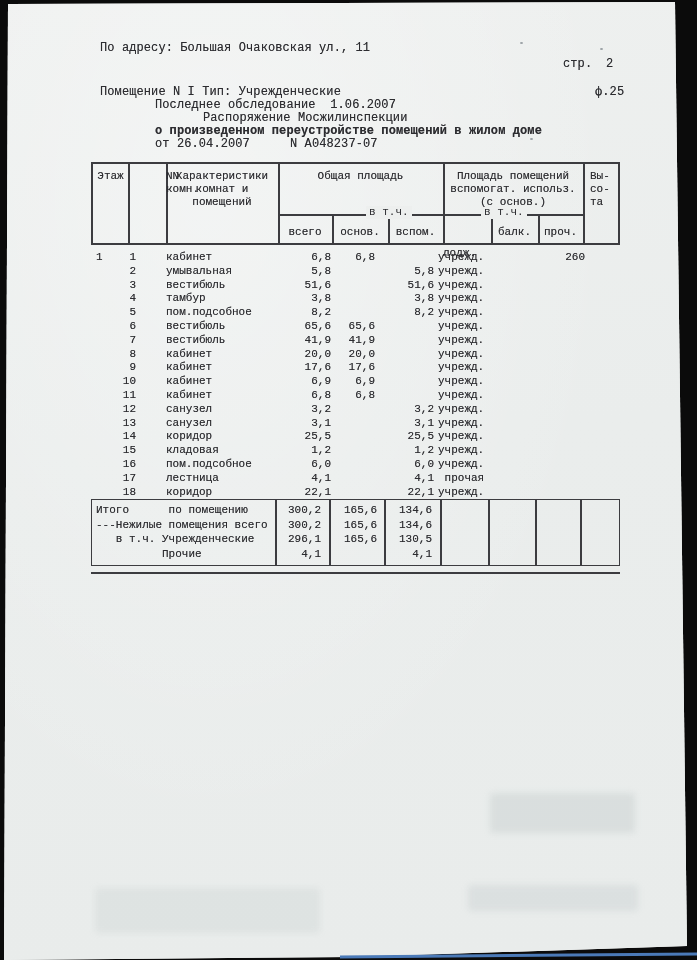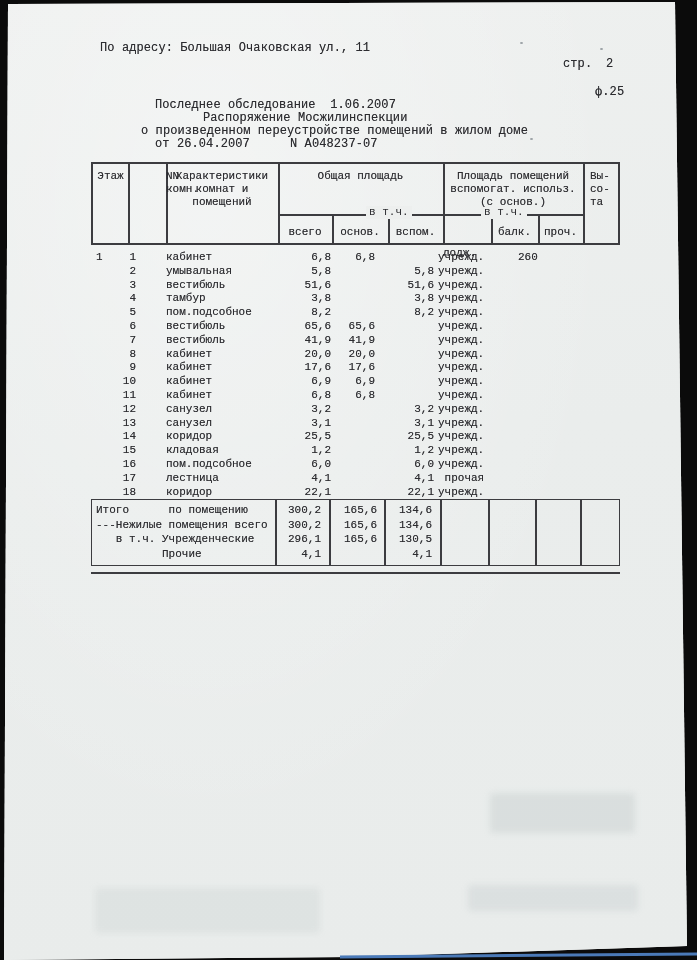--- a/index.html
+++ b/index.html
@@ -36,21 +36,21 @@
   .rw{position:relative;height:13.8px;}
   .rw span{position:absolute;font-size:11px;line-height:13.8px;white-space:pre;
            text-shadow:0 0 .5px rgba(44,44,48,.55);}
   .c-floor{left:5px;width:16px;}
   .c-n{left:10px;width:35px;text-align:right;}
   .c-name{left:75px;}
   .c-total{left:150px;width:90px;text-align:right;}
   .c-main{left:207px;width:77px;text-align:right;}
   .c-aux{left:262px;width:81px;text-align:right;}
   .c-use{left:347px;}
-  .c-height{left:427px;width:80px;text-align:left;}
+  .c-height{left:414px;width:80px;text-align:right;}
   
   .totals{position:absolute;left:91px;top:499px;width:529px;height:67px;border:1.5px solid var(--line);padding-left:6px;}
   .totals .tv{position:absolute;top:0;bottom:0;width:1.5px;background:var(--line);}
   .trw{position:relative;height:14.6px;}
   .trw span{position:absolute;font-size:11px;line-height:14.6px;white-space:pre;
             text-shadow:0 0 .5px rgba(44,44,48,.55);}
   .t-label{left:4px;}
   .t-total{left:138px;width:91px;text-align:right;}
   .t-main{left:194px;width:91px;text-align:right;}
   .t-aux{left:249px;width:91px;text-align:right;}
@@ -63,24 +63,25 @@
 </style>
 </head>
 <body>
 
 <div class="scan">
   <div class="paper">
 
     <div class="txt" style="left:100px;top:42px;">По адресу: Большая Очаковская ул., 11</div>
     <div class="txt" style="left:563px;top:58px;">стр.</div>
     <div class="txt" style="left:606px;top:58px;">2</div>
+    <div class="txt" style="left:100px;top:86px;">Помещение N I Тип: Учрежденческие</div>
     <div class="txt" style="left:595px;top:86px;">ф.25</div>
     <div class="txt" style="left:155px;top:99px;">Последнее обследование  1.06.2007</div>
     <div class="txt" style="left:155px;top:112px;padding-left:48px;">Распоряжение Мосжилинспекции</div>
-    <div class="txt" style="left:141px;top:125px;">о произведенном переустройстве помещений в жилом доме</div>
+    <div class="txt" style="left:155px;top:125px;font-weight:bold;">о произведенном переустройстве помещений в жилом доме</div>
     <div class="txt" style="left:155px;top:138px;">от 26.04.2007</div>
     <div class="txt" style="left:290px;top:138px;">N А048237-07</div>
 
     <div class="thead">
 
       <div class="v" style="left:35px;"></div>
       <div class="v" style="left:73px;"></div>
       <div class="v" style="left:185px;"></div>
       <div class="v" style="left:350px;"></div>
       <div class="v" style="left:490px;"></div>

